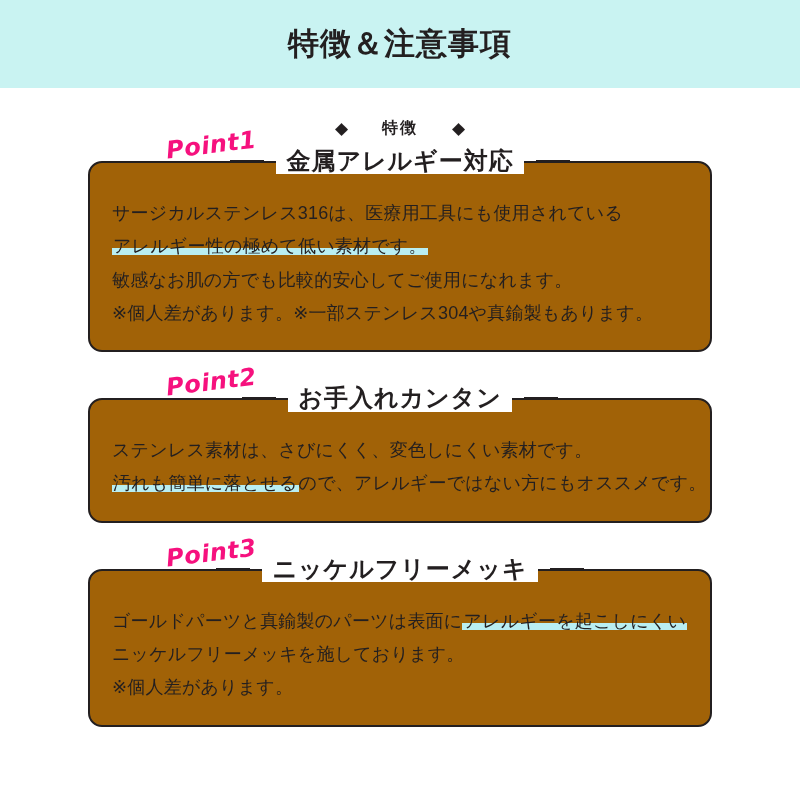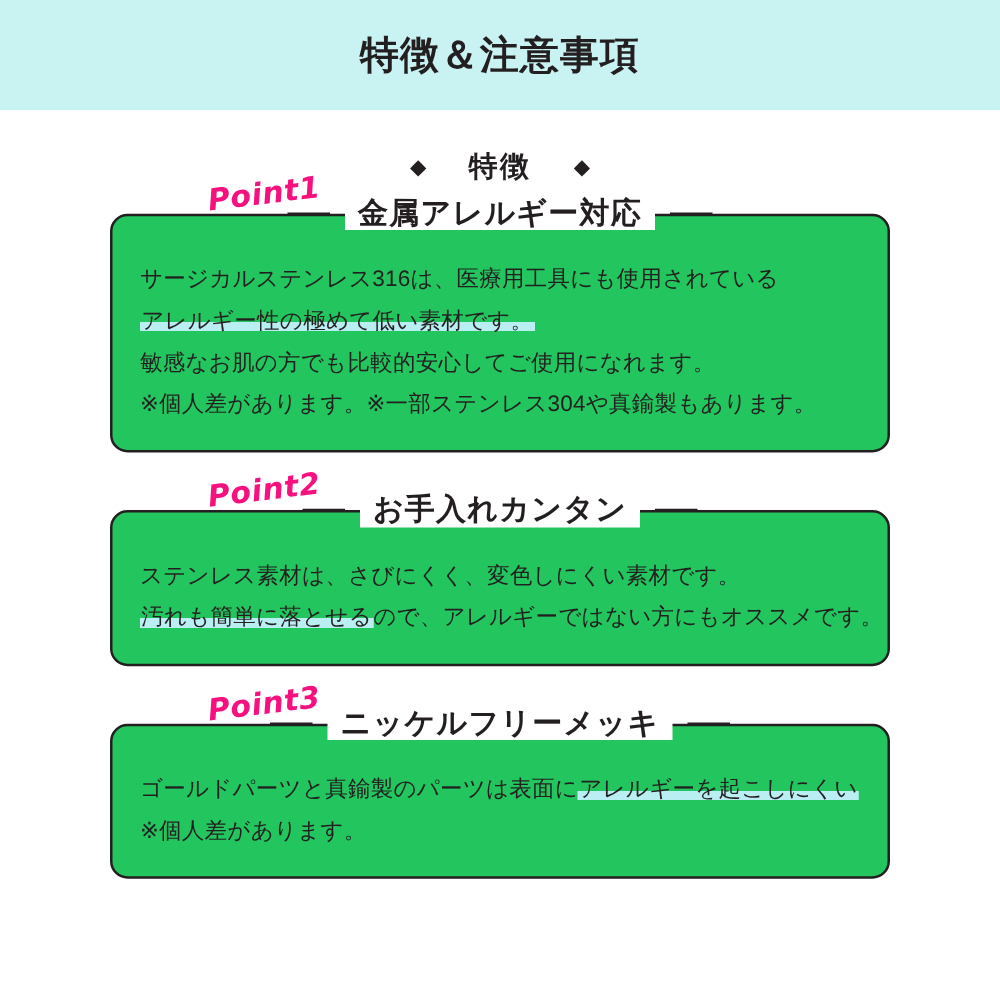--- a/index.html
+++ b/index.html
@@ -40,21 +40,21 @@
     align-items: center;
     justify-content: center;
     gap: 34px;
   }
   .diamond {
     font-size: 17px;
     color: #231f20;
     line-height: 1;
   }
   .section-heading-label {
-    font-size: 23px;
+    font-size: 16px;
     font-weight: bold;
     letter-spacing: 2px;
   }
 
   
   .points {
     margin-top: 22px;
     padding: 0 88px;
     box-sizing: border-box;
   }
@@ -78,21 +78,21 @@
     letter-spacing: 0.5px;
     transform: rotate(-7deg);
     z-index: 3;
     white-space: nowrap;
   }
 
   .point-card {
     position: relative;
     border: 2px solid #231f20;
     border-radius: 14px;
-    background: #22c55e;
+    background: #a16207;
     padding: 34px 22px 20px 22px;
     box-sizing: border-box;
   }
 
   .card-title-wrap {
     position: absolute;
     top: -15px;
     left: 0;
     right: 0;
     display: flex;
@@ -194,19 +194,22 @@
       <div class="card-title-wrap">
         <span class="card-title-rule"></span>
         <span class="card-title">ニッケルフリーメッキ</span>
         <span class="card-title-rule"></span>
       </div>
       <div class="card-body">
         <div class="card-line">
           <span>ゴールドパーツと真鍮製のパーツは表面に</span><span class="hl">アレルギーを起こしにくい</span>
         </div>
         <div class="card-line">
+          <span>ニッケルフリーメッキを施しております。</span>
+        </div>
+        <div class="card-line">
           <span>※個人差があります。</span>
         </div>
       </div>
     </div>
   </div>
 
 </div>
 
 </body></html>

